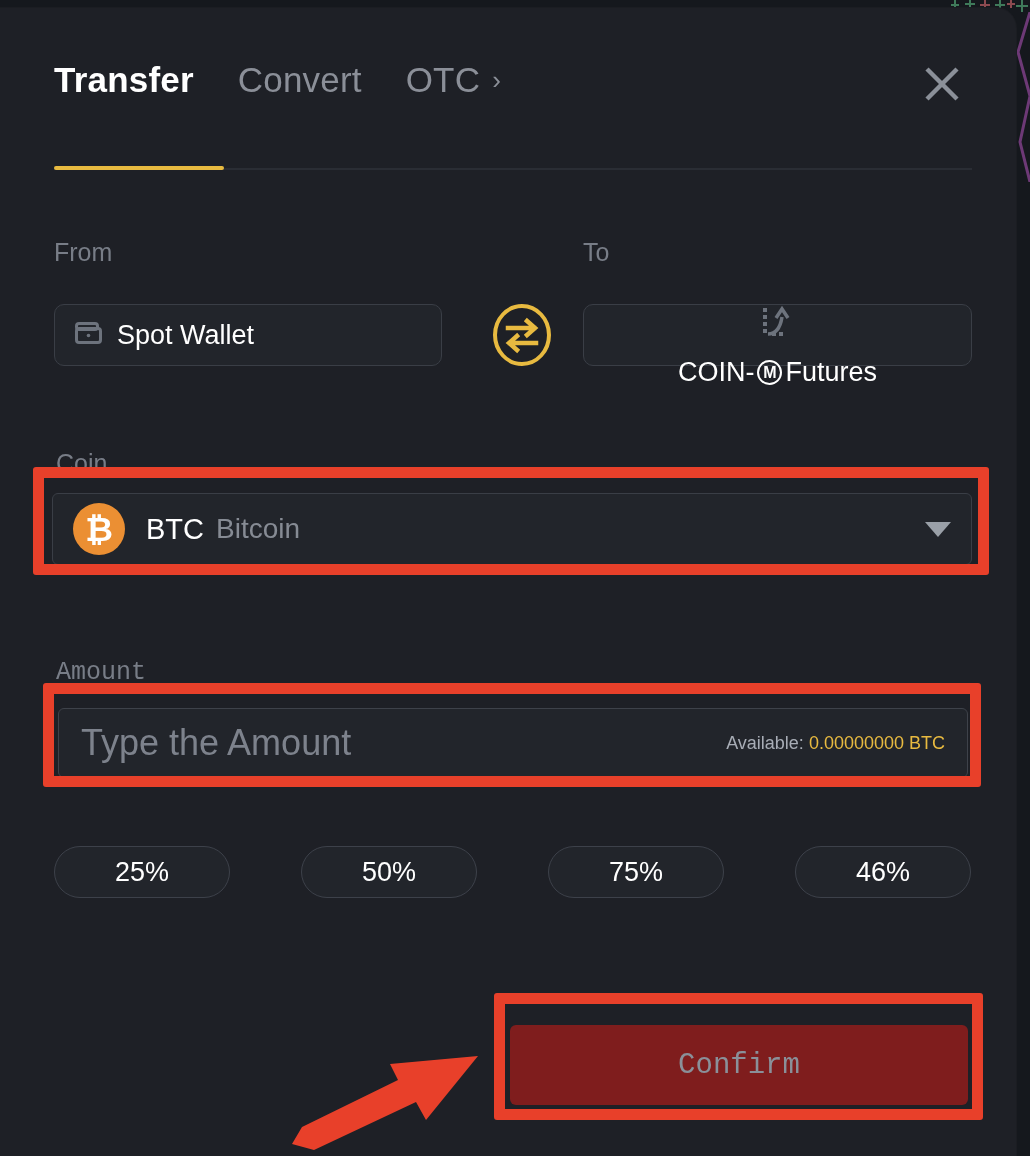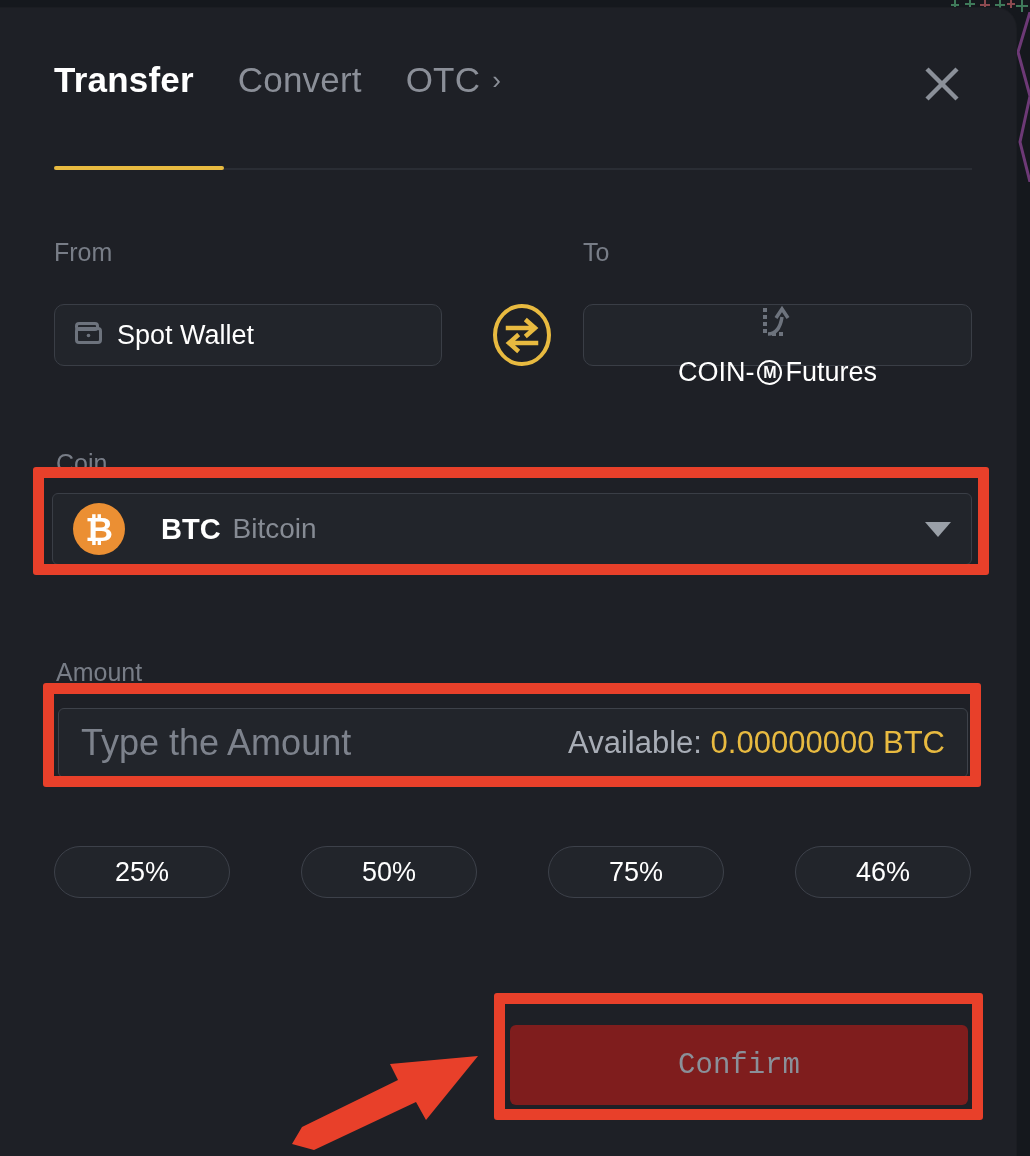--- a/index.html
+++ b/index.html
@@ -80,41 +80,41 @@
   .coin-field {
     position:absolute; left:52px; top:485px; width:920px; height:72px;
     border:1px solid #3a3e46; border-radius:6px; background:#22252b;
     display:flex; align-items:center; padding:0 20px; cursor:pointer;
   }
   .btc-badge {
     width:52px; height:52px; border-radius:50%; background:#eb8f33;
     display:flex; align-items:center; justify-content:center;
     color:#fff; font-size:34px; font-weight:bold; flex:none;
   }
-  .coin-sym { color:#ffffff; font-size:29px; font-weight:bold; margin-left:36px; }
+  .coin-sym { color:#ffffff; font-size:29px; font-weight:normal; margin-left:21px; }
   .coin-name { color:#868b94; font-size:28px; margin-left:12px; }
   .caret-down {
     margin-left:auto; width:0; height:0;
     border-left:13px solid transparent; border-right:13px solid transparent;
     border-top:15px solid #9aa0a8;
   }
 
   
-  .lbl-amount { position:absolute; left:56px; top:650px; }
+  .lbl-amount { position:absolute; left:56px; top:650px;font-family:Liberation Mono, monospace; }
   .amount-field {
     position:absolute; left:58px; top:700px; width:910px; height:70px;
     border:1px solid #3e424a; border-radius:6px; background:#22252b;
     display:flex; align-items:center; padding:0 22px;
   }
   .amount-input {
     background:transparent; border:none; outline:none; color:#fff;
     font-family:"Liberation Sans", sans-serif; font-size:36px; width:420px;
   }
   .amount-input::placeholder { color:#7d828c; }
-  .avail { margin-left:auto; font-size:31px; white-space:nowrap; }
+  .avail { margin-left:auto; font-size:18px; white-space:nowrap; }
   .avail-label { color:#a8adb6; }
   .avail-value { color:#e8ba40; }
 
   
   .pct-row { position:absolute; left:54px; top:838px; width:918px; display:flex; gap:71px; }
   .pct-btn {
     width:176px; height:52px; border:1px solid #3d414a; border-radius:26px;
     background:#22252b; color:#ffffff; font-size:27px;
     display:flex; align-items:center; justify-content:center; cursor:pointer;
   }

